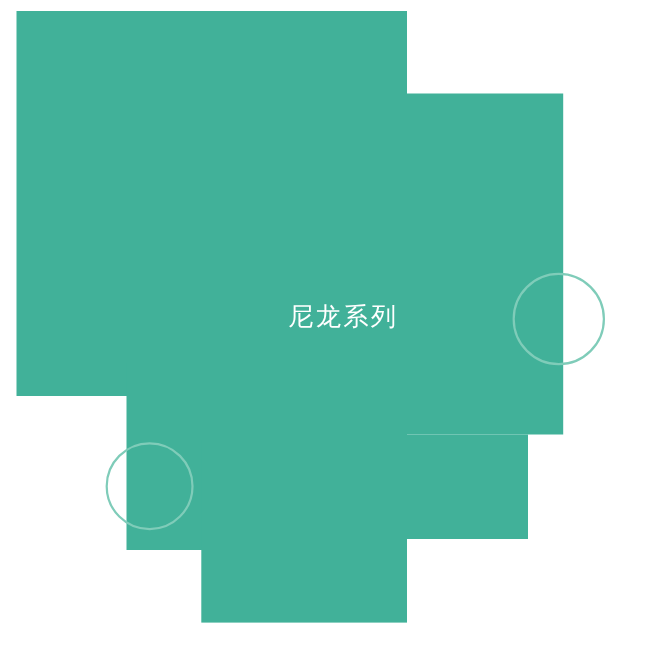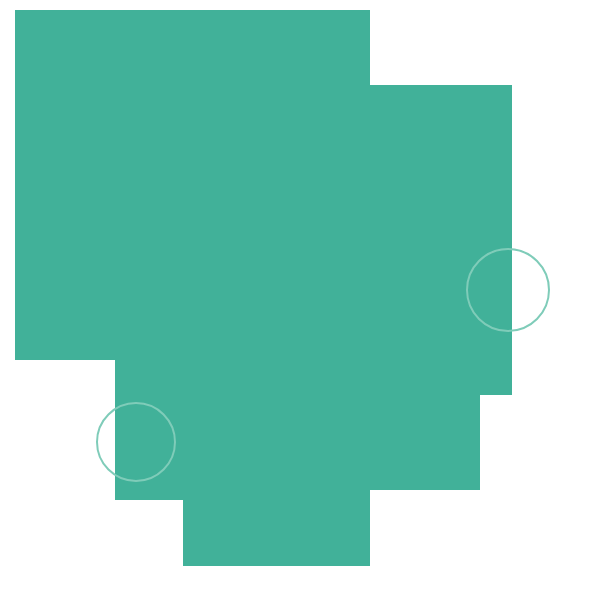--- a/index.html
+++ b/index.html
@@ -61,14 +61,15 @@
 
   <div class="blob blob-a"></div>
   <div class="blob blob-b"></div>
   <div class="blob blob-c"></div>
   <div class="blob blob-d"></div>
   <div class="blob blob-e"></div>
 
   <div class="circle-outline circle-right"></div>
   <div class="circle-outline circle-bottom-left"></div>
 
+  <div class="category-label">尼龙系列</div>
 
 </div>
 
 </body></html>

